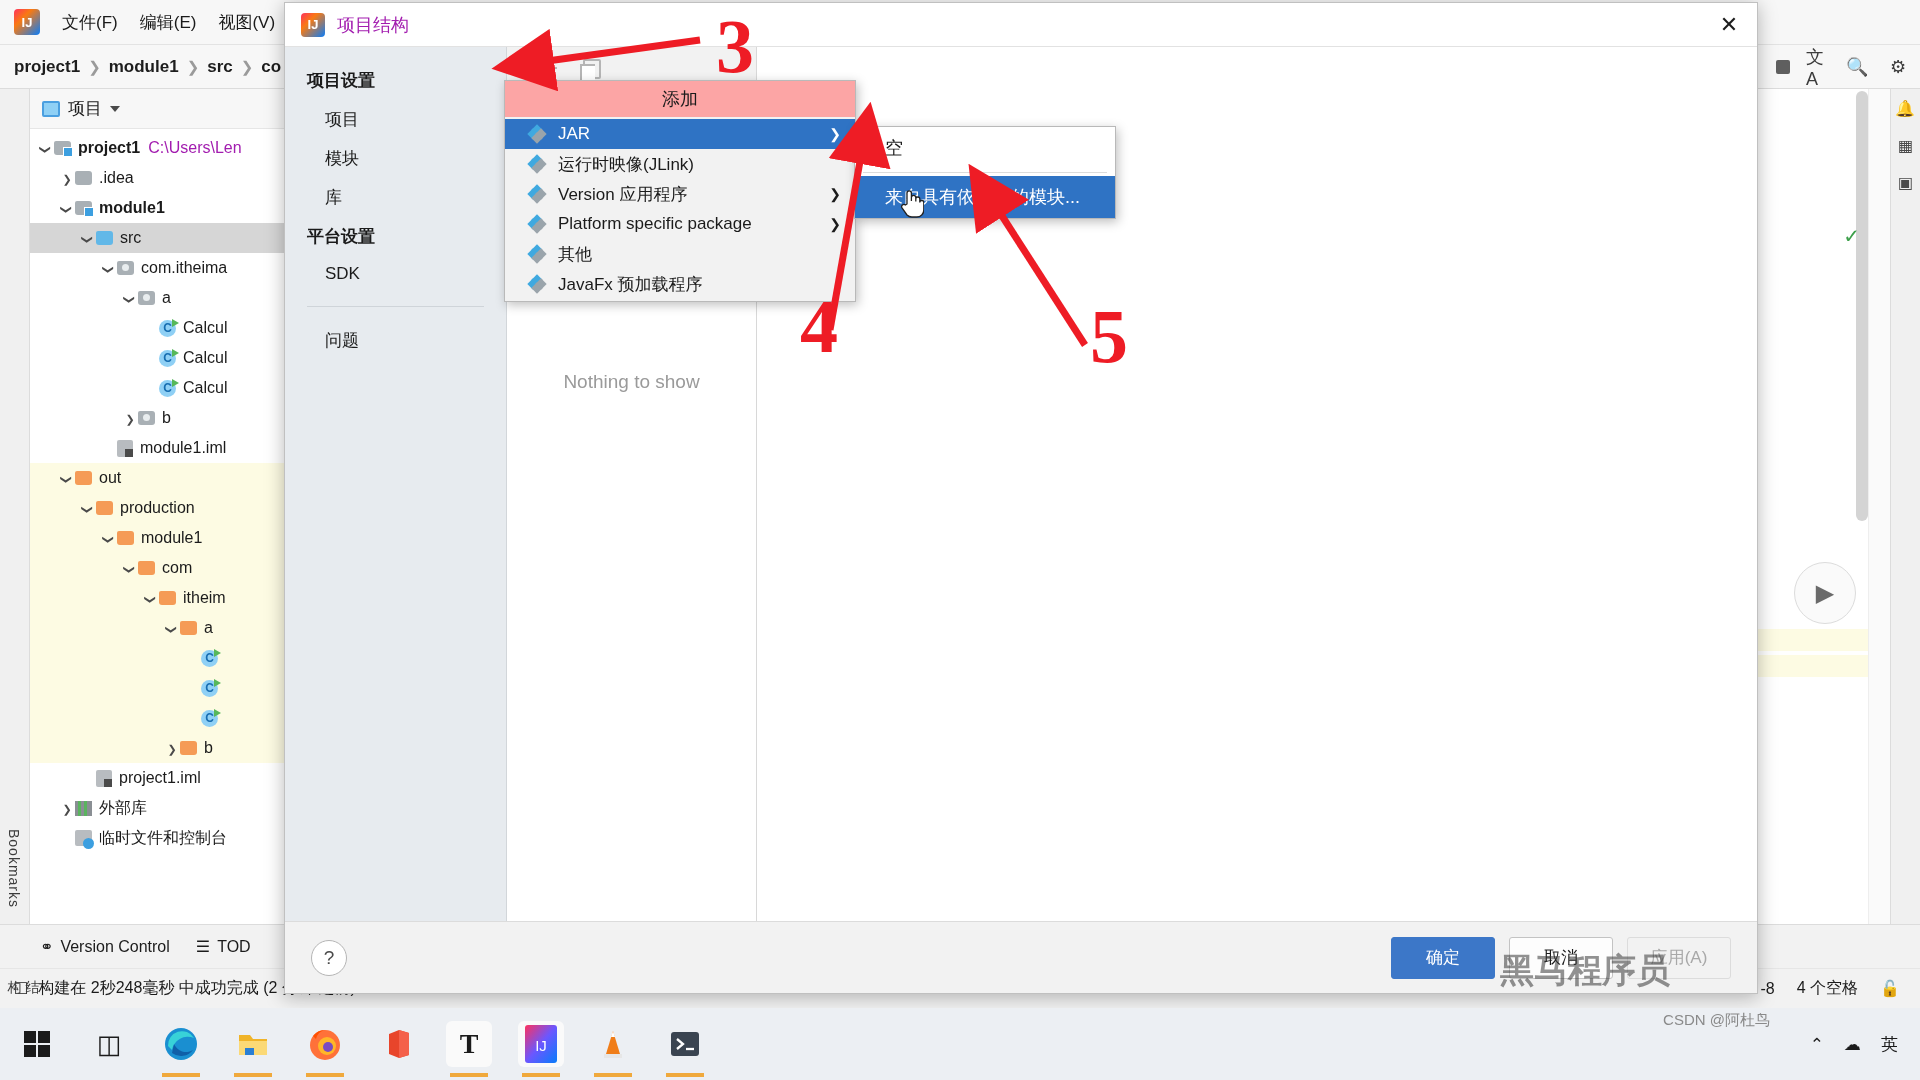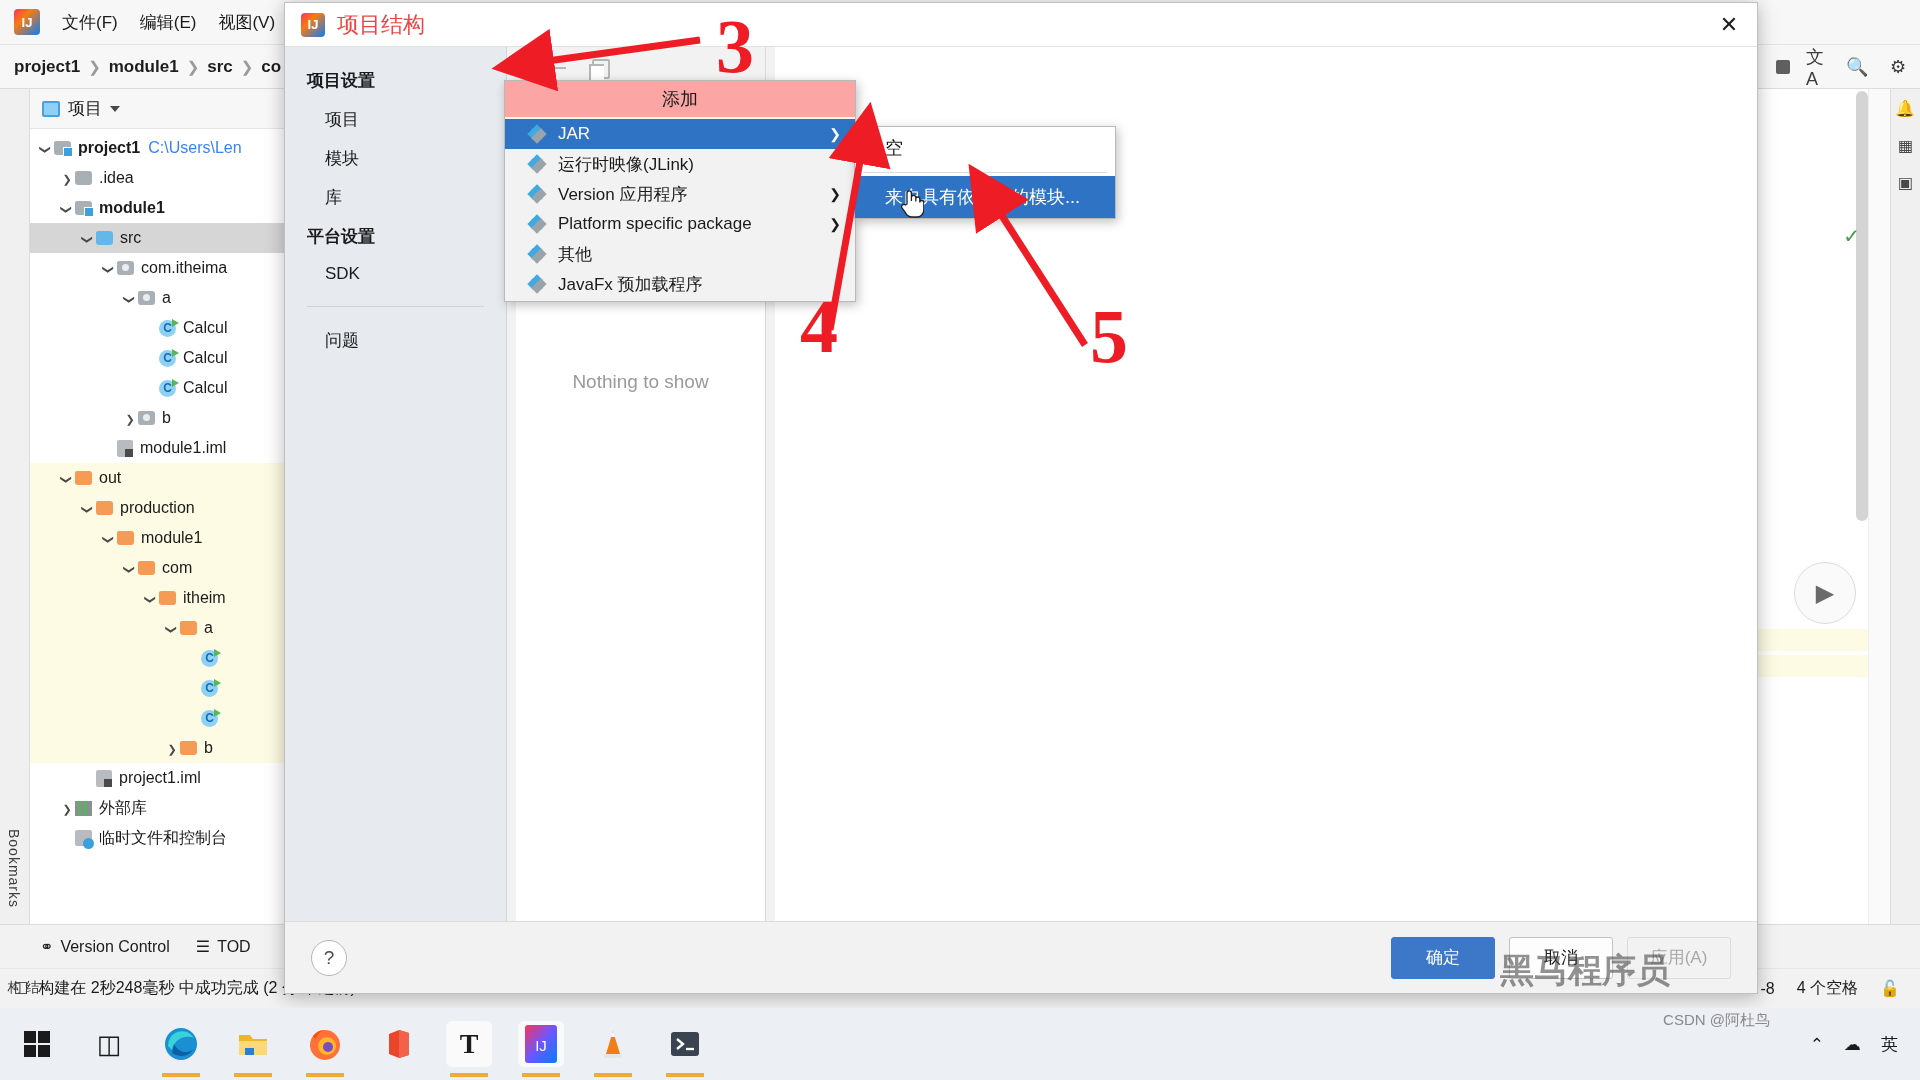--- a/index.html
+++ b/index.html
@@ -54,44 +54,44 @@
   .fld.pkg::after{content:"";position:absolute;left:5px;top:3px;width:7px;height:7px;background:#e9edef;border-radius:50%;}
   .cls { width:17px;height:17px;border-radius:50%; background:#8fd0f5; margin-right:7px; flex:0 0 17px; color:#176db0;
          font-size:12px;font-weight:bold;display:flex;align-items:center;justify-content:center; position:relative;}
   .cls::after{content:"";position:absolute;right:-3px;top:-1px;border-left:7px solid #57b85a;border-top:4px solid transparent;border-bottom:4px solid transparent;}
   .iml { width:16px;height:17px;background:#b8bcc0;border-radius:2px;margin-right:7px;flex:0 0 16px;position:relative;}
   .iml::after{content:"";position:absolute;right:0;bottom:0;width:8px;height:8px;background:#4a4a4a;}
   .lib { width:17px;height:15px;margin-right:7px;flex:0 0 17px;
     background:linear-gradient(90deg,#8a8f94 0 18%,#5ab45e 18% 36%,#8a8f94 36% 54%,#5ab45e 54% 72%,#8a8f94 72% 90%);}
   .scr { width:17px;height:16px;background:#b8bcc0;border-radius:2px;margin-right:7px;flex:0 0 17px;position:relative;}
   .scr::after{content:"";position:absolute;right:-2px;bottom:-3px;width:11px;height:11px;border-radius:50%;background:#3c9fe0;}
-  .dim { color:#3b82f6; font-weight:normal; margin-left:8px;}
+  .dim { color:#a21caf; font-weight:normal; margin-left:8px;}
   .bold { font-weight:bold; }
 
   .editor-area { flex:1; background:#ffffff; position:relative; }
   .ed-scroll { position:absolute; right:22px; top:2px; width:12px; height:430px; background:#d4d4d4; border-radius:6px;}
   .ed-strip { position:absolute; right:0; top:0; width:22px; bottom:0; background:#fafafa; border-left:1px solid #eee;}
   .ed-check { position:absolute; right:30px; top:135px; color:#3c9f4a; font-size:20px;}
   .ed-band { position:absolute; left:0; right:22px; height:22px; background:#fdfbe3;}
   .right-rail { width:30px; background:#f0f0f0; border-left:1px solid #dcdcdc; display:flex; flex-direction:column; align-items:center; padding-top:10px; gap:18px;}
   .rr-ico { font-size:16px; color:#4a4a4a;}
 
   .statusbar { height:44px; background:#f2f2f2; border-top:1px solid #dcdcdc; display:flex; align-items:center; gap:26px; padding-left:40px; font-size:16px; color:#1b1b1b;}
   .sb-item { display:flex; align-items:center; gap:7px;}
   .buildbar { height:40px; background:#f2f2f2; display:flex; align-items:center; gap:10px; padding-left:14px; font-size:16px; color:#1b1b1b; border-top:1px solid #e6e6e6;}
   .sb-right { margin-left:auto; display:flex; align-items:center; gap:22px; padding-right:20px; color:#1b1b1b;}
 
   
   #dialog { position:absolute; left:284px; top:2px; width:1474px; height:992px;
             background:#f2f2f2; border:1px solid #c0c0c0; box-shadow:0 3px 18px rgba(0,0,0,.28); display:flex; flex-direction:column; }
   .dlg-title { height:44px; background:#ffffff; display:flex; align-items:center; gap:12px; padding-left:16px; border-bottom:1px solid #e2e2e2;}
   .dlg-title .jb-logo{width:24px;height:24px;}
-  .dlg-title-txt { font-size:22px; color:#ef4444;text-align:center;}
+  .dlg-title-txt { font-size:18px; color:#a21caf;text-align:center;}
   .dlg-close { margin-left:auto; width:56px; height:44px; display:flex; align-items:center; justify-content:center; font-size:22px; color:#1b1b1b;}
-  .dlg-main { flex:1; display:flex; min-height:0;gap:9px; }
+  .dlg-main { flex:1; display:flex; min-height:0; }
 
   .dlg-side { width:222px; background:#e7ebef; border-right:1px solid #d2d6da; padding-top:14px; }
   .side-group { font-weight:bold; font-size:17px; color:#1b1b1b; padding:8px 0 8px 22px;}
   .side-item { font-size:17px; color:#1b1b1b; padding:8px 0 8px 40px; }
   .side-item.sel { background:#2f73c4; color:#ffffff; }
   .side-div { height:1px; background:#cfd4d9; margin:14px 22px;}
 
   .dlg-center { width:250px; background:#ffffff; border-right:1px solid #d8d8d8; display:flex; flex-direction:column;}
   .ctr-toolbar { height:44px; background:#f2f2f2; display:flex; align-items:center; gap:24px; padding-left:14px; border-bottom:1px solid #e2e2e2;}
   .tb-plus { font-size:27px; color:#1b1b1b; line-height:1;}

